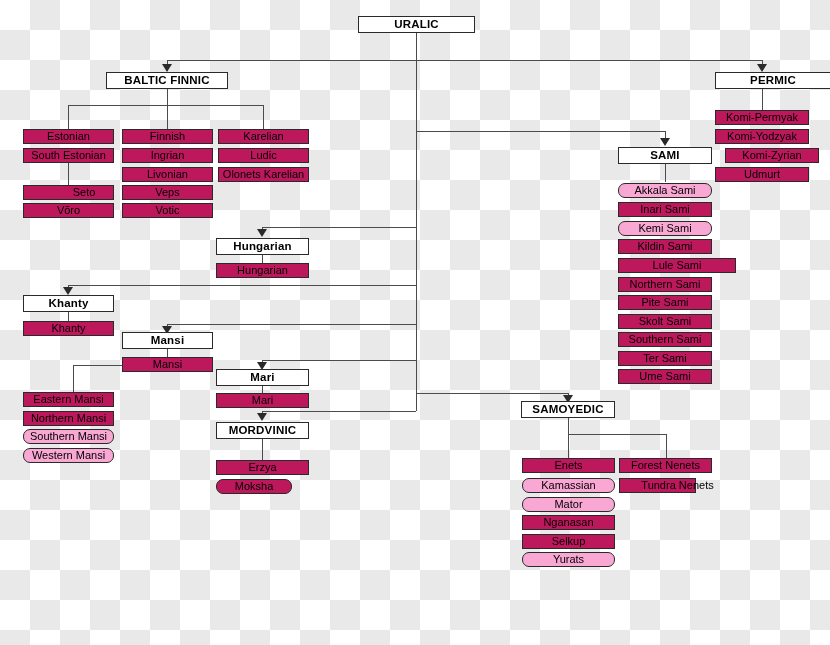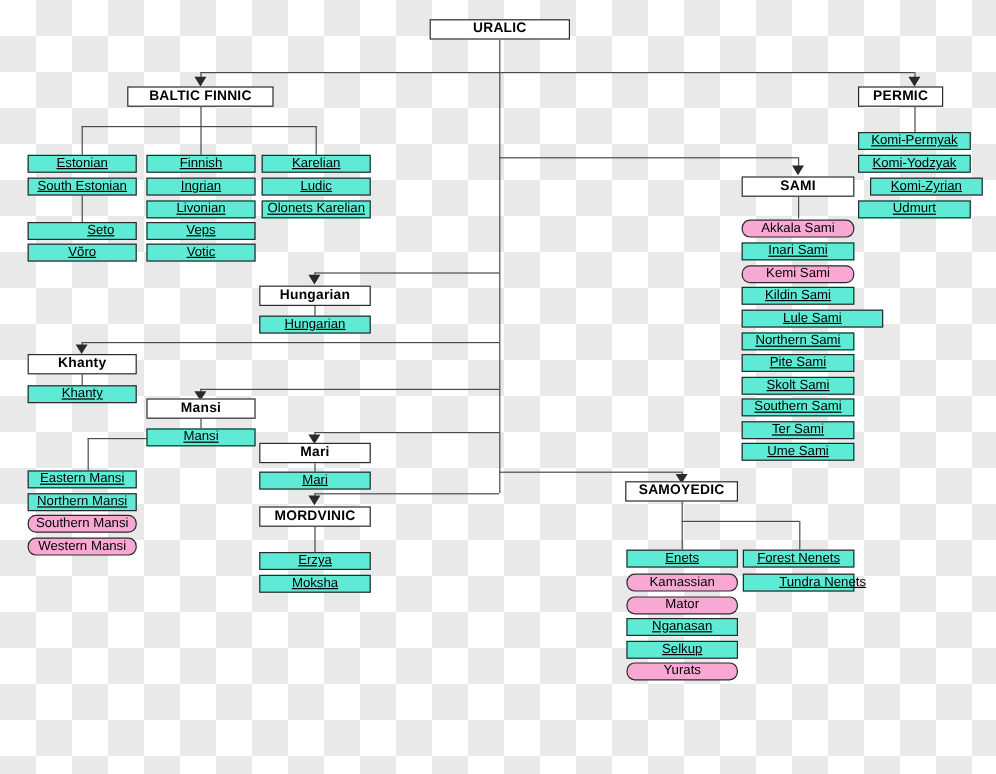--- a/index.html
+++ b/index.html
@@ -33,21 +33,21 @@
     color:#000;
     letter-spacing:.2px;
   }
   
   .lang{
     height:15px;
     font-size:11px;
     font-weight:normal;
     color:#000;
   }
-  .lang.alive{background:#5eead4;text-decoration:underline;}
+  .lang.alive{background:#be185d;}
   .lang.extinct{background:#f9a8d4;border-radius:7px;}
 
   
   .ln{position:absolute;background:#4b4b4b;}
   .h{height:1px;}
   .v{width:1px;}
 
   
   .arrow{
     position:absolute;
@@ -173,21 +173,21 @@
   <div class="node lang alive" style="left:218px;top:129px;width:91px;">
     <span>Karelian</span>
   </div>
   <div class="node lang alive" style="left:218px;top:148px;width:91px;">
     <span>Ludic</span>
   </div>
   <div class="node lang alive" style="left:218px;top:167px;width:91px;">
     <span>Olonets Karelian</span>
   </div>
 
-  <div class="node grp" style="left:715px;top:72px;width:71px;">
+  <div class="node grp" style="left:715px;top:72px;width:116px;">
     <span>PERMIC</span>
   </div>
   <div class="node lang alive" style="left:715px;top:110px;width:94px;">
     <span>Komi-Permyak</span>
   </div>
   <div class="node lang alive" style="left:715px;top:129px;width:94px;">
     <span>Komi-Yodzyak</span>
   </div>
   <div class="node lang alive" style="left:715px;top:148px;width:94px;margin-left:10px;">
     <span>Komi-Zyrian</span>
@@ -273,21 +273,21 @@
   <div class="node lang alive" style="left:216px;top:393px;width:93px;">
     <span>Mari</span>
   </div>
 
   <div class="node grp" style="left:216px;top:422px;width:93px;">
     <span>MORDVINIC</span>
   </div>
   <div class="node lang alive" style="left:216px;top:460px;width:93px;">
     <span>Erzya</span>
   </div>
-  <div class="node lang alive" style="left:216px;top:479px;width:93px;">
+  <div class="node lang alive" style="left:216px;top:479px;width:76px;border-radius:7px;">
     <span>Moksha</span>
   </div>
 
   <div class="node grp" style="left:521px;top:401px;width:94px;">
     <span>SAMOYEDIC</span>
   </div>
 
   <div class="node lang alive" style="left:522px;top:458px;width:93px;">
     <span>Enets</span>
   </div>
@@ -303,17 +303,17 @@
   <div class="node lang alive" style="left:522px;top:534px;width:93px;">
     <span>Selkup</span>
   </div>
   <div class="node lang extinct" style="left:522px;top:552px;width:93px;">
     <span>Yurats</span>
   </div>
 
   <div class="node lang alive" style="left:619px;top:458px;width:93px;">
     <span>Forest Nenets</span>
   </div>
-  <div class="node lang alive" style="left:619px;top:478px;width:93px;padding-left:40px;">
+  <div class="node lang alive" style="left:619px;top:478px;width:77px;padding-left:40px;">
     <span>Tundra Nenets</span>
   </div>
 
 </div>
 
 </body></html>

